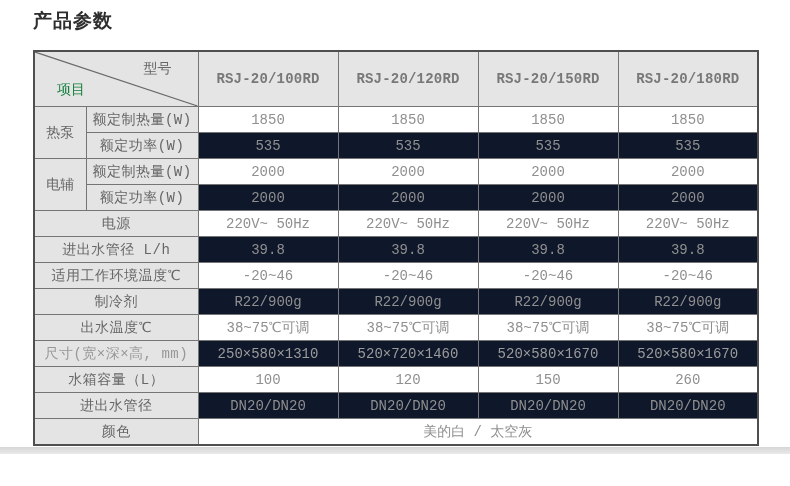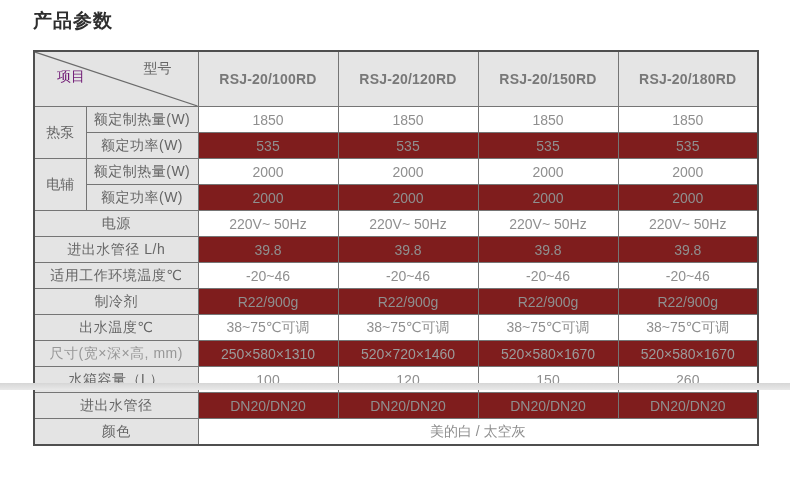--- a/index.html
+++ b/index.html
@@ -8,22 +8,23 @@
     background: #ffffff;
     width: 790px;
     height: 486px;
     overflow: hidden;
     font-family: "Liberation Sans", "DejaVu Sans", sans-serif;
     position: relative;
   }
   .page {
     position: relative;
     width: 790px;
-    height: 390px;
+    height: 454px;
     background: #ffffff;
+    font-family: Liberation Mono, monospace;
   }
   .page-title {
     position: absolute;
     left: 33px;
     top: 8px;
     font-size: 19px;
     font-weight: bold;
     color: #2e2e2e;
     letter-spacing: 1px;
   }
@@ -70,33 +71,33 @@
   .corner-model {
     position: absolute;
     right: 26px;
     top: 8px;
     font-size: 14px;
     color: #666666;
   }
   .corner-item {
     position: absolute;
     left: 22px;
-    bottom: 20px;
+    bottom: 7px;
     font-size: 14px;
-    color: #701a75;
+    color: #15803d;
   }
   
   td.glabel, td.slabel, td.label {
     background: #e4e4e4;
     color: #666666;
   }
   td.slabel, td.label { letter-spacing: 0.5px; }
   
   td.val { color: #8f8f8f; background: #ffffff; }
-  tr.alt td.val { background: #7f1d1d; }
+  tr.alt td.val { background: #0f172a; }
   tr.light td.label { color: #979797; }
   tr.light td.val { color: #9b9b9b; }
   
   .bottom-band {
     position: absolute;
     left: 0;
     bottom: 0;
     width: 790px;
     height: 7px;
     background: linear-gradient(#d6d6d6, #e9e9e9);

